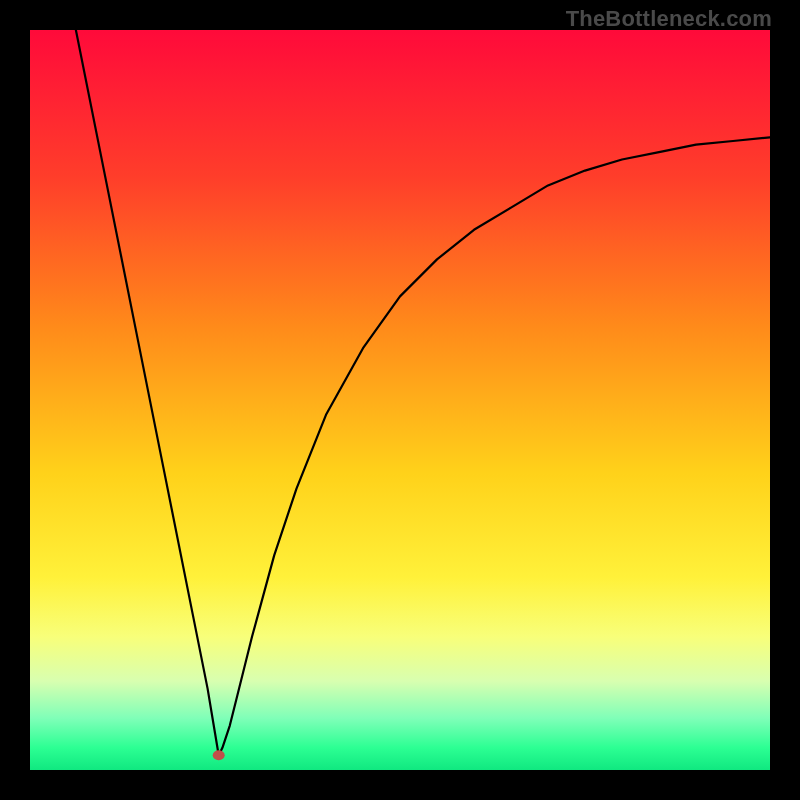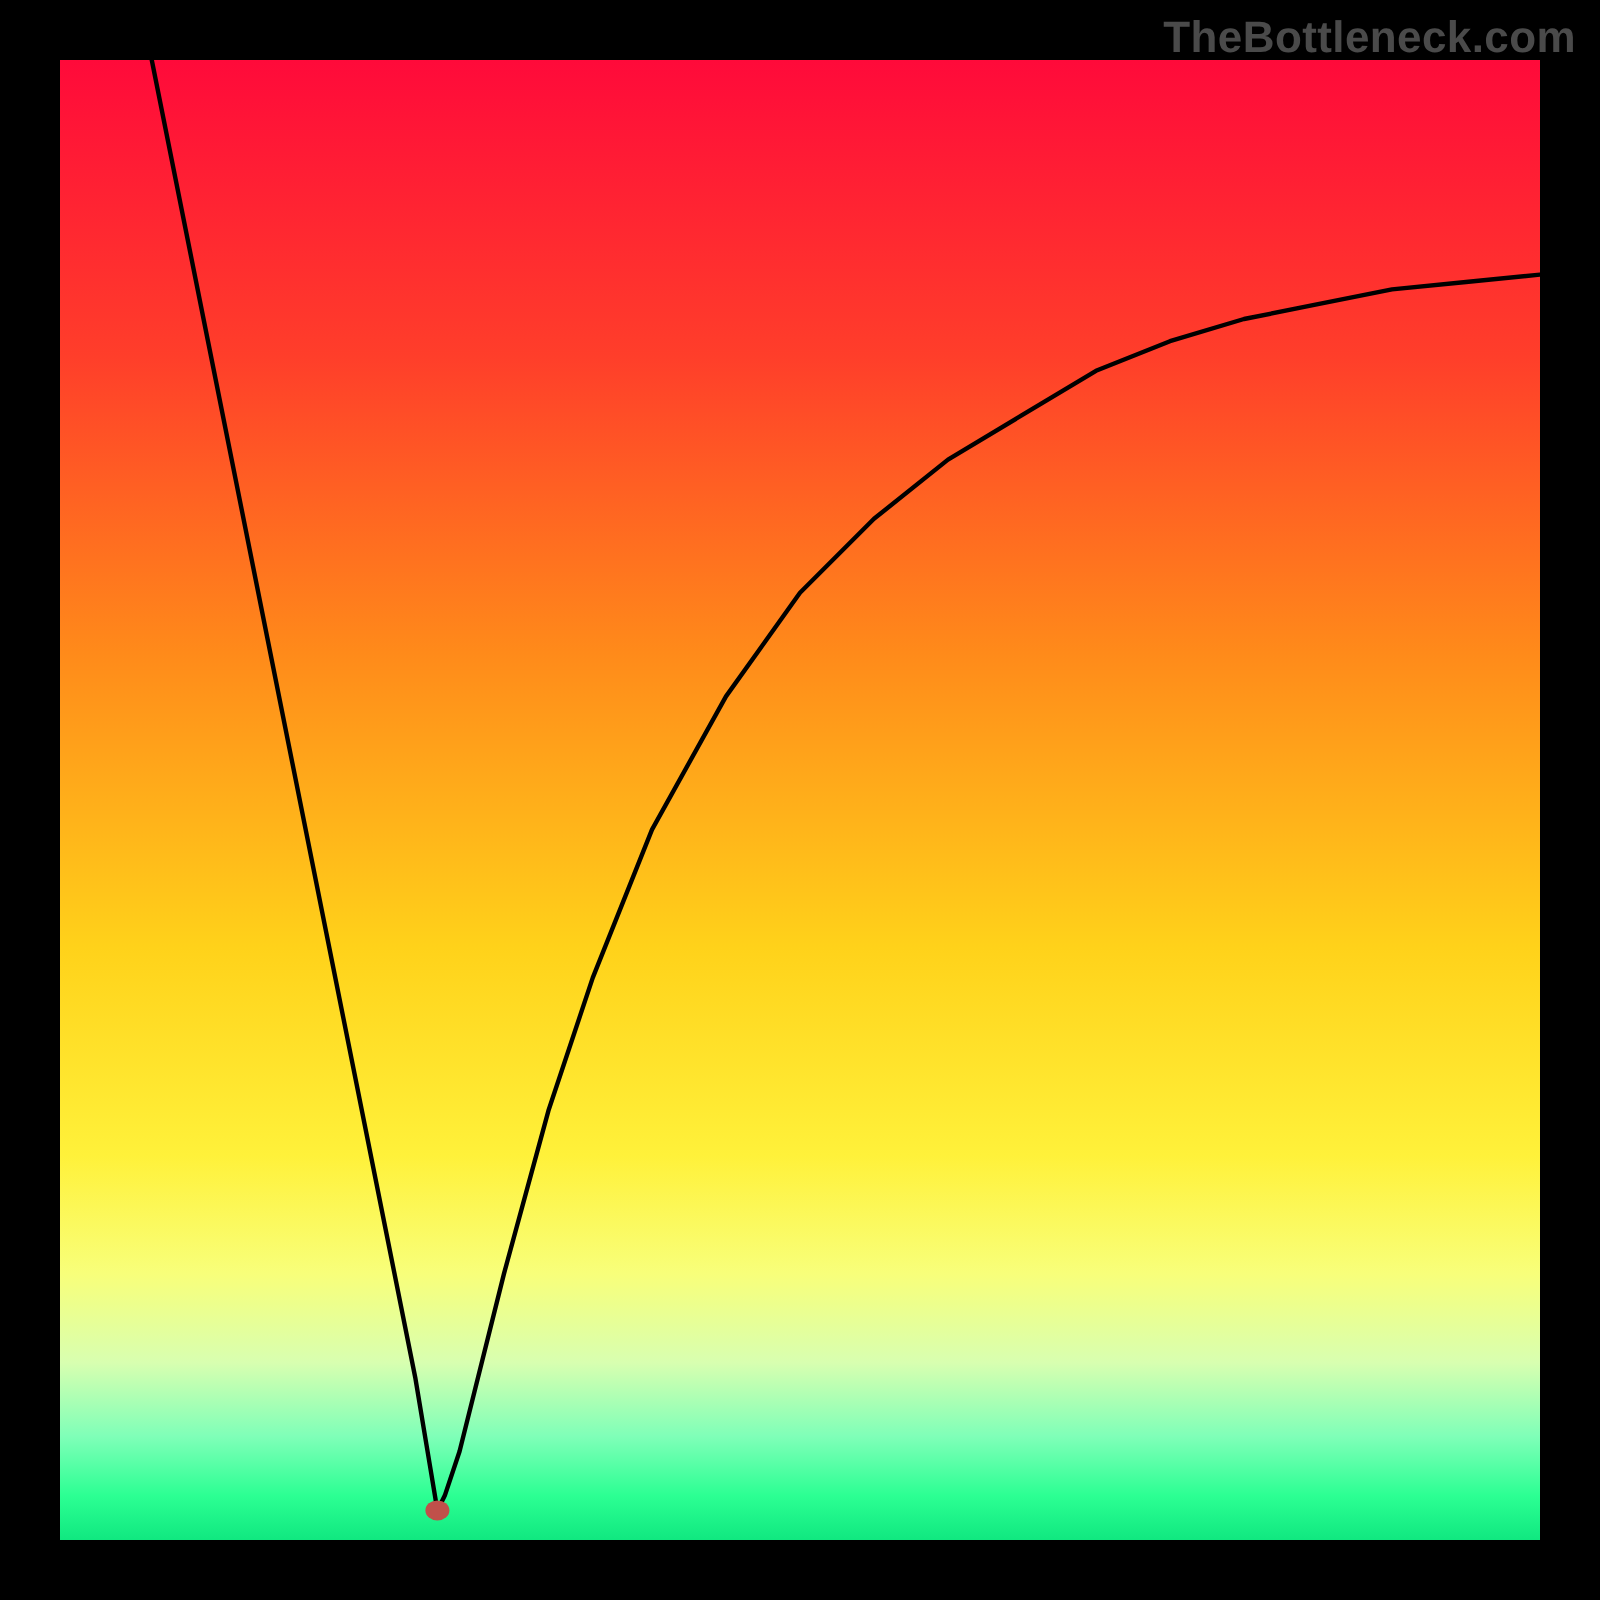--- a/index.html
+++ b/index.html
@@ -20,21 +20,21 @@
     position: absolute;
     left: 30px;
     top: 30px;
     width: 740px;
     height: 740px;
     overflow: hidden;
   }
   .brand {
     position: absolute;
     top: 6px;
-    right: 12px;
+    right: 28px;
     font-family: Arial, Helvetica, sans-serif;
     font-size: 22px;
     font-weight: 600;
     color: #4a4a4a;
     letter-spacing: 0.2px;
   }
   svg { display: block; }
 </style>
 </head>
 <body>

